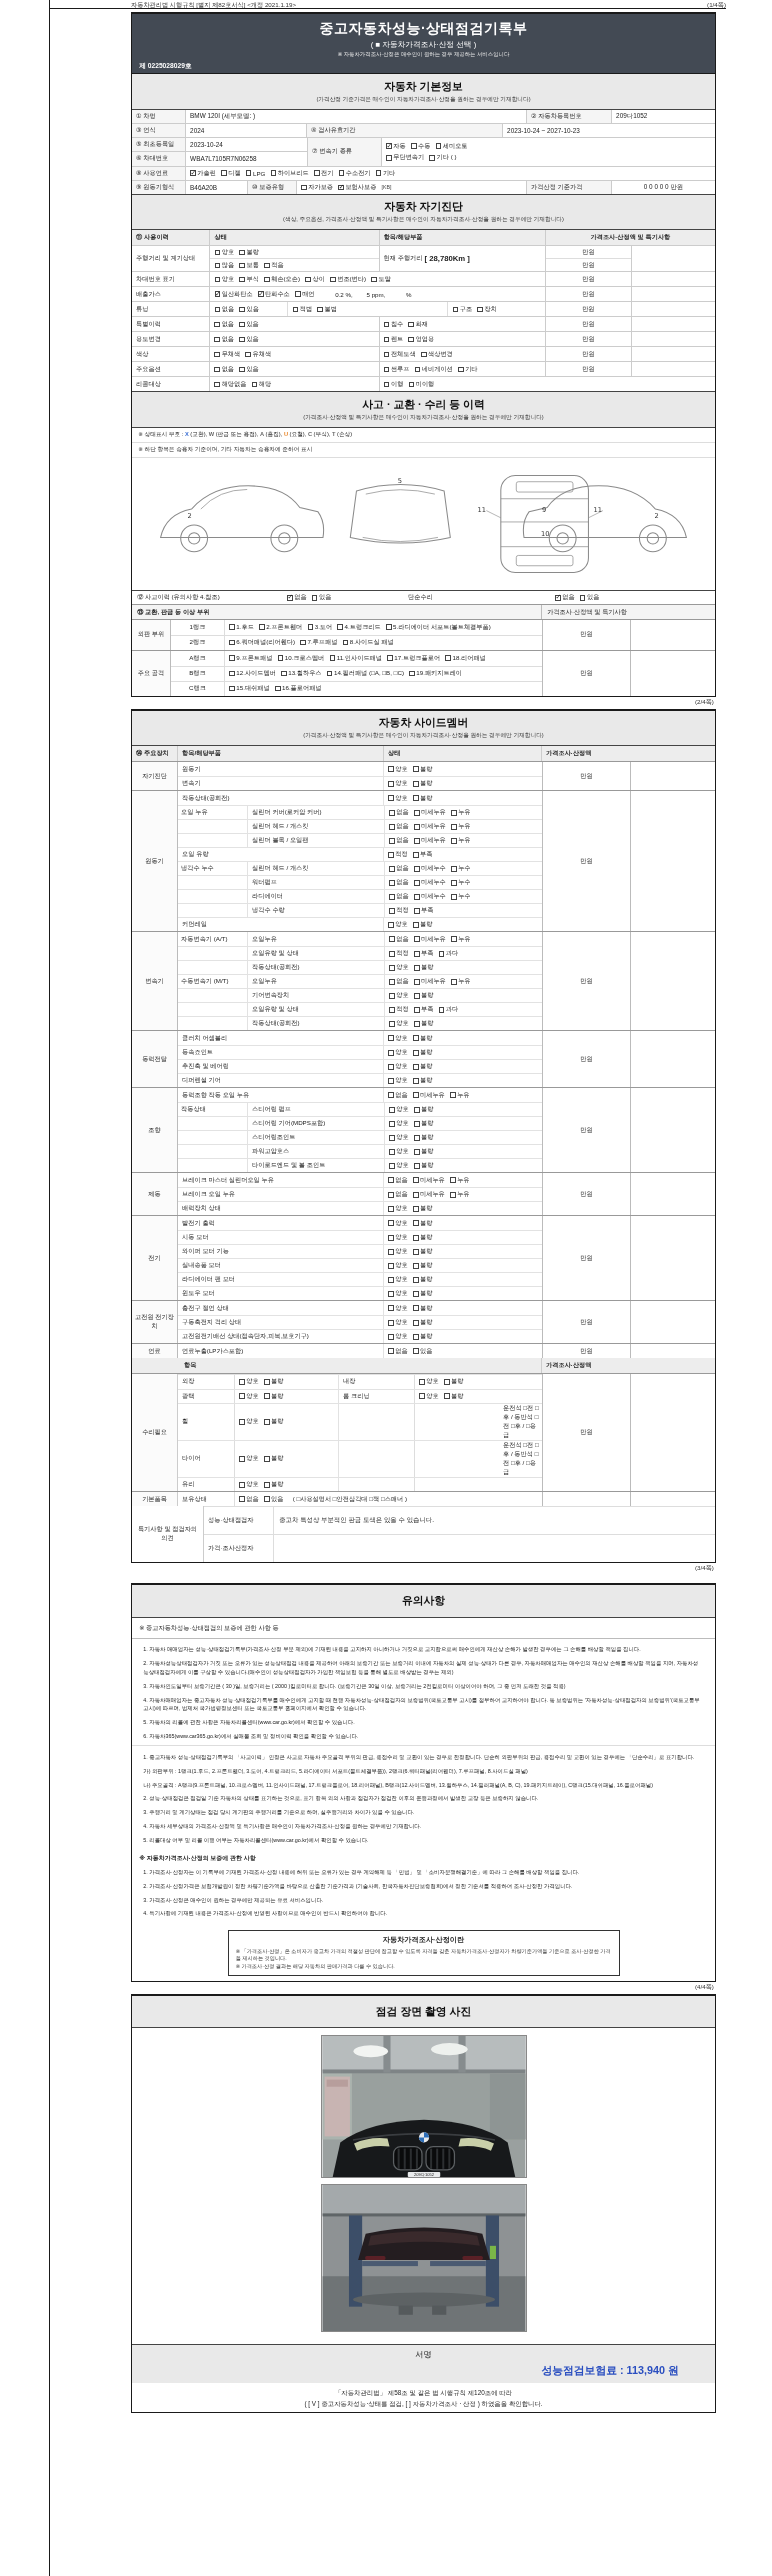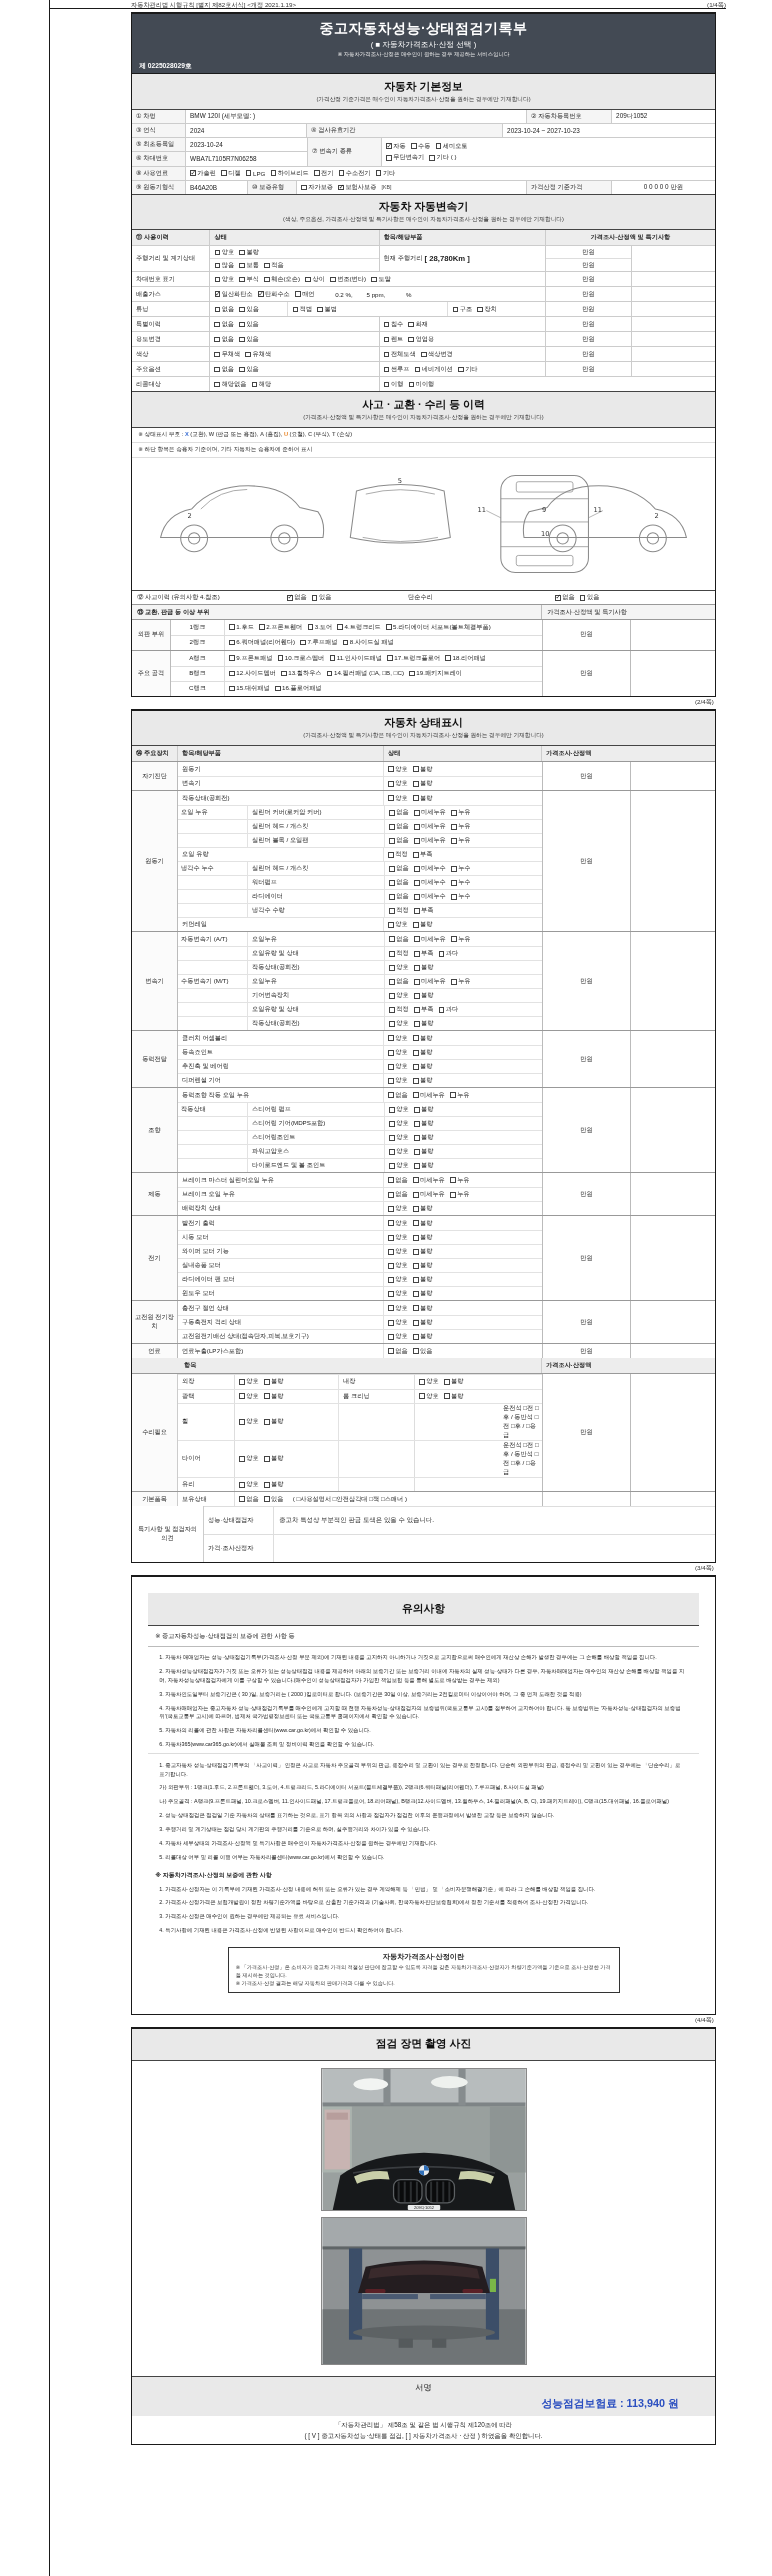--- a/index.html
+++ b/index.html
@@ -85,21 +85,21 @@
   .finalband .big { font-size: 8.8px; font-weight: bold; }
   .finalband .amount { display: inline-block; border: 0.5px solid #999; background: #f3f3f3; padding: 1px 7.2px; margin-left: 7.2px; font-size: 8.2px; letter-spacing: 2.1px; }
   .finalband .note { font-size: 5.4px; margin-top: 2.6px; color: #333; }
 
   .oprow { display: flex; border-top: 0.5px solid #ccc; min-height: 28px; }
   .op-group { width: 72px; border-right: 0.5px solid #ccc; font-size: 6.2px; padding: 2.1px; }
   .op-lab { width: 70px; border-right: 0.5px solid #ddd; font-size: 6.2px; padding: 2.1px 4.1px; display: flex; align-items: center; }
   .op-text { flex: 1; padding: 3.1px 5.2px; font-size: 6.4px; display: flex; align-items: center; }
 
   
-  .notices { padding: 16px; }
+  .notices { padding: 0; margin-top: 8px; }
   .notices .intro { font-size: 6.2px; padding: 5.2px 7.2px; border-bottom: 0.5px solid #bbb; }
   .notices .npara { font-size: 5.4px; line-height: 1.6; color: #222; padding: 2.6px 14.4px 2.6px 11.3px; }
   .notices .ntitle { font-size: 6px; font-weight: bold; padding: 5.2px 7.2px 1px 7.2px; }
   .explainbox { width: 392px; margin: 7.2px auto 5.2px auto; border: 1px solid #333; padding: 4.1px 7.2px; }
   .explainbox .bt { text-align: center; font-size: 7.2px; font-weight: bold; margin-bottom: 2.6px; }
   .explainbox .bl { font-size: 5.2px; line-height: 1.5; color: #333; }
 
   
   .photoarea { padding: 7.2px 0 5.2px 0; }
   .photo { display: block; margin: 0 auto 6.2px auto; border: 0.5px solid #888; }
@@ -235,21 +235,21 @@
                 <span class="ot">보험사보증</span>
               </span></span>
           <span style="font-size:5.2px;color:#444">[KB]</span>
         </div>
         <div class="lbl" style="width:85px;border-left:none">가격산정 기준가격</div>
         <div class="val" style="width:103px;justify-content:center">0 0 0 0 0 만원</div>
       </div>
     </div>
 
     <div class="secheader sep2">
-      <div class="t">자동차 자동변속기</div>
+      <div class="t">자동차 자기진단</div>
       <div class="s">(색상, 주요옵션, 가격조사·산정액 및 특기사항은 매수인이 자동차가격조사·산정을 원하는 경우에만 기재합니다)</div>
     </div>
     <div>
       <div class="orow thead" style="border-top:none">
         <div class="o-use">⑪ 사용이력</div>
         <div class="o-state">상태</div>
         <div class="o-item">항목/해당부품</div>
         <div class="o-price c" style="border-right:none;width:173px">가격조사·산정액 및 특기사항</div>
       </div>
 
@@ -701,21 +701,21 @@
         <div class="rg-price c">만원</div>
         <div class="rg-extra"></div>
       </div>
       </div>
   </div>
 
   <div class="pagemarker">(2/4쪽)</div>
 
   <div class="pagebox">
     <div class="secheader">
-      <div class="t">자동차 상태표시</div>
+      <div class="t">자동차 사이드멤버</div>
       <div class="s">(가격조사·산정액 및 특기사항은 매수인이 자동차가격조사·산정을 원하는 경우에만 기재합니다)</div>
     </div>
     <div class="orow thead" style="border-top:none">
       <div style="width:46px;border-right:0.5px solid #ccc">⑭ 주요장치</div>
       <div style="width:206px;border-right:0.5px solid #ccc">항목/해당부품</div>
       <div style="flex:1;border-right:0.5px solid #ccc">상태</div>
       <div style="width:173px">가격조사·산정액</div>
     </div>
     <div>
 

